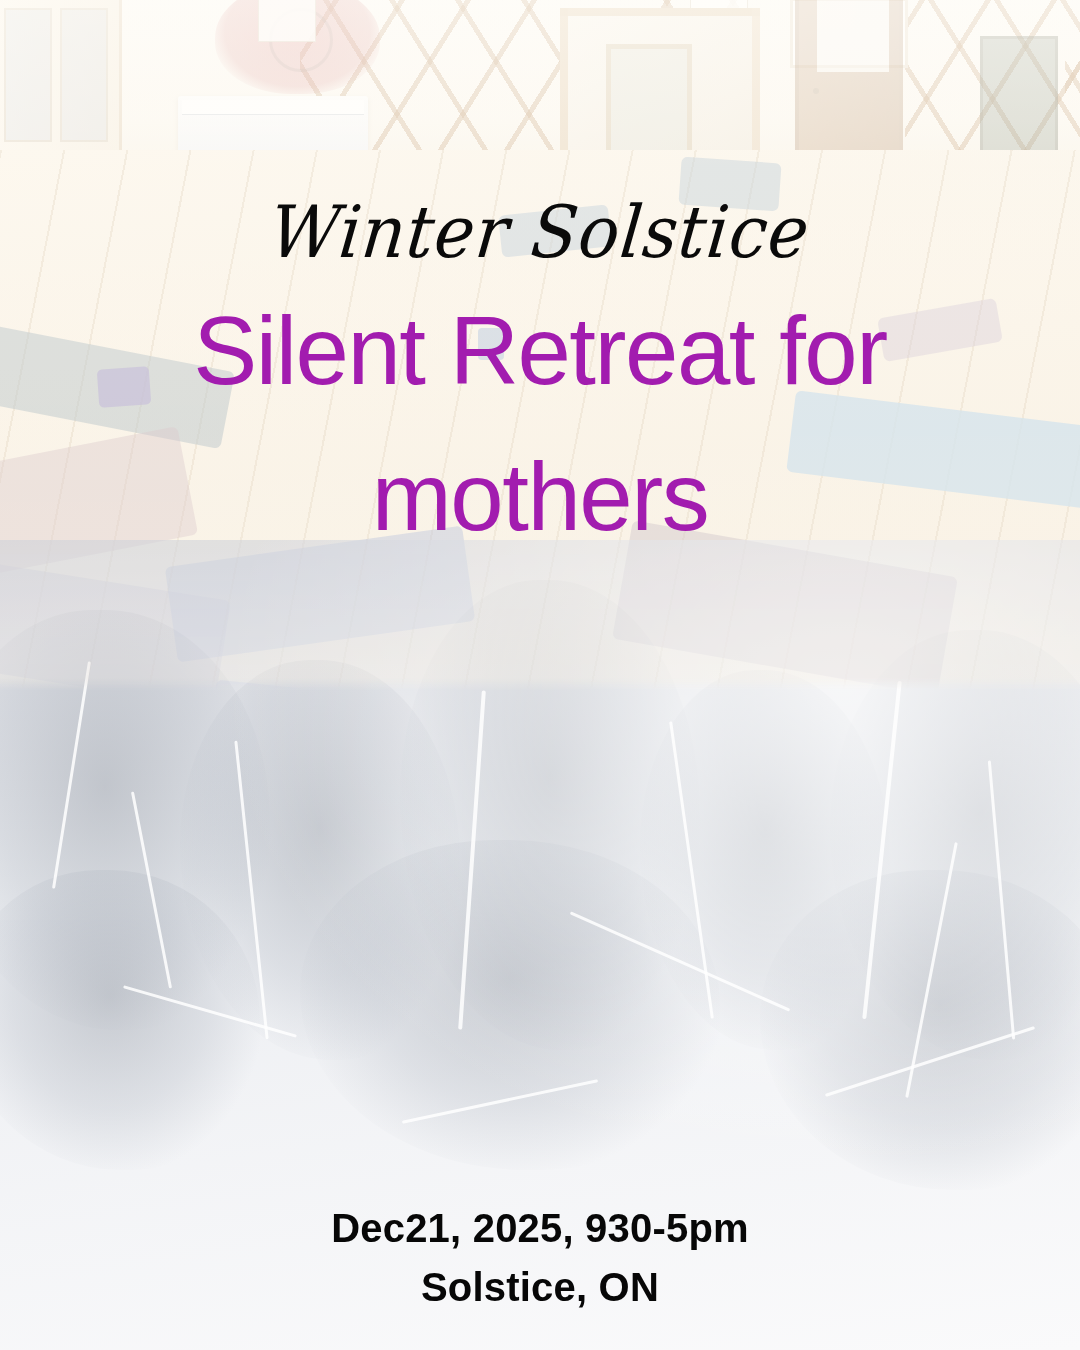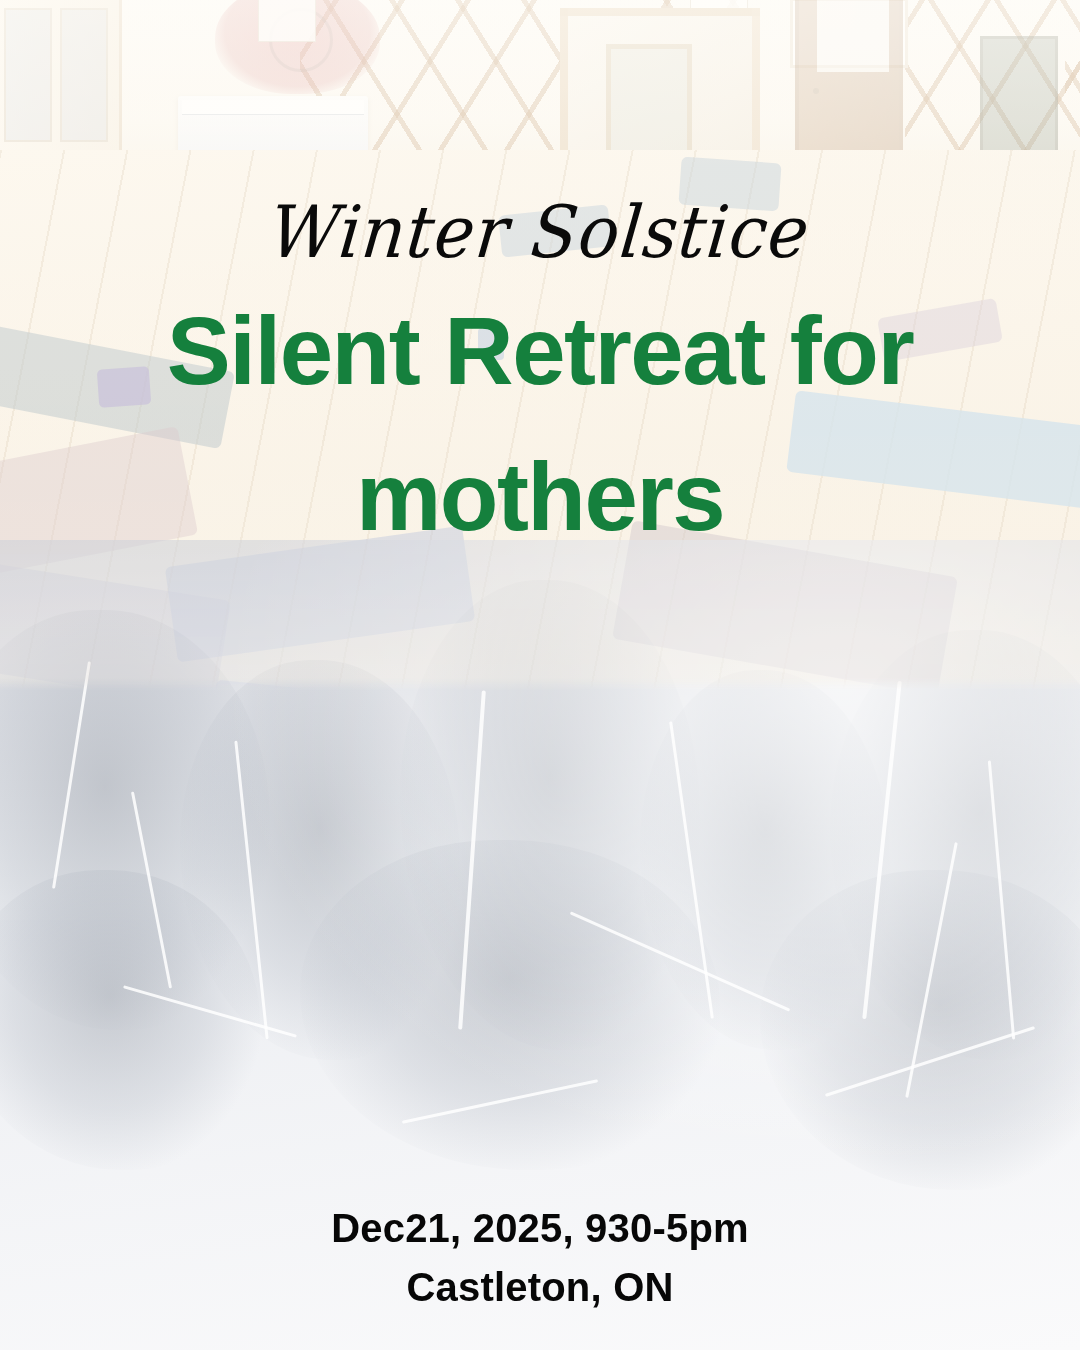--- a/index.html
+++ b/index.html
@@ -212,25 +212,25 @@
     line-height:1;
     letter-spacing:1px;
     color:#0a0a0a;
     transform:scaleX(.94) skewX(-6deg);
   }
 
   .main-title {
     position:absolute; left:56px; right:56px; top:278px;
     text-align:center;
     font-family:"Liberation Sans", sans-serif;
-    font-weight:700;
+    font-weight:400;
     font-size:96px;
     line-height:1.52;
     letter-spacing:-1.5px;
-    color:#15803d;
+    color:#a21caf;
   }
 
   .body-copy {
     position:absolute; left:64px; right:64px; top:710px;
     text-align:center;
     font-family:"Liberation Sans", sans-serif;
     font-weight:700;
     font-size:42px;
     line-height:1.62;
     letter-spacing:-.2px;
@@ -316,17 +316,17 @@
 
   <div class="content">
 
     <div class="script-title">Winter Solstice</div>
 
     <h1 class="main-title">Silent Retreat for mothers</h1>
 
 
     <div class="footer-info">
       <div>Dec21, 2025, 930-5pm</div>
-      <div>Castleton, ON</div>
+      <div>Solstice, ON</div>
     </div>
 
   </div>
 </div>
 
 </body></html>

